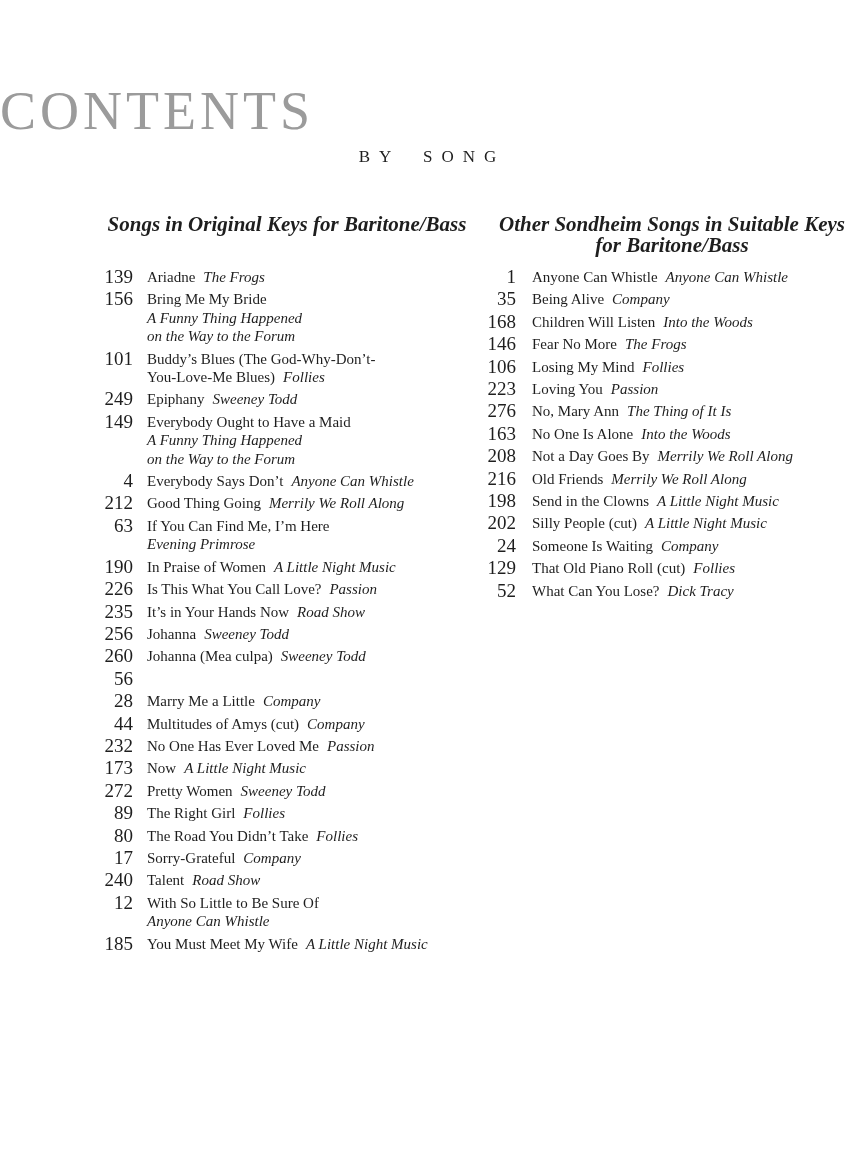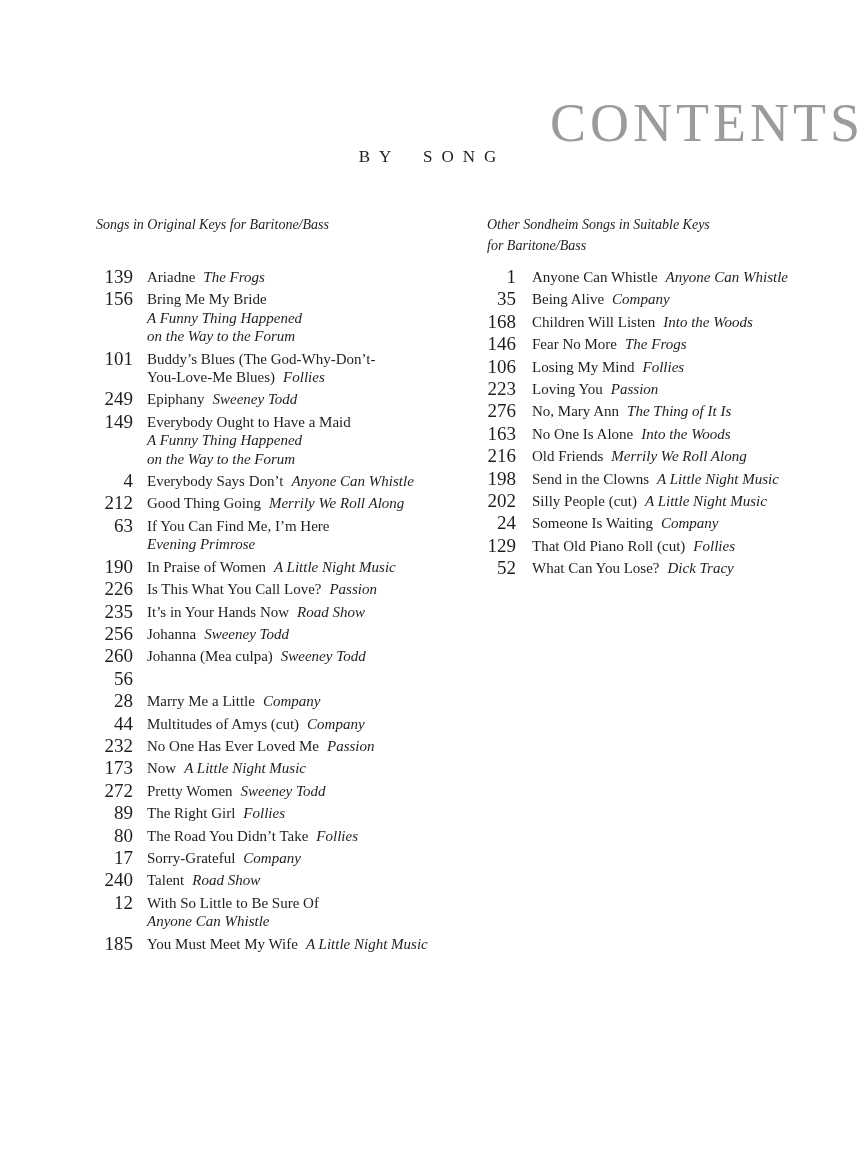--- a/index.html
+++ b/index.html
@@ -8,24 +8,24 @@
     background: #ffffff;
     font-family: "Liberation Serif", serif;
     color: #1e1e1e;
     position: relative;
     overflow: hidden;
   }
   .page { position: absolute; inset: 0; }
 
   .title {
     position: absolute;
-    top: 92px; left: 0;
+    top: 80px; left: 0;
     width: 100%;
     margin: 0;
-    text-align: right;
+    text-align: left;
     font-size: 54px;
     font-weight: normal;
     letter-spacing: 4px;
     color: #9b9b9b;
   }
   .subtitle {
     position: absolute;
     top: 147px; left: 0;
     width: 100%;
     text-align: center;
@@ -34,24 +34,25 @@
     word-spacing: 10px;
     color: #1e1e1e;
   }
 
   .col { position: absolute; top: 214px; }
   .col-left  { left: 96px;  width: 382px; }
   .col-right { left: 479px; width: 378px; }
 
   .col-header {
     height: 54px;
-    font-weight: normal;
+    font-weight: bold;
     font-style: italic;
-    font-size: 14px;
+    font-size: 21px;
     line-height: 21px;
+    text-align: center;
   }
   .col-right .col-header { margin-left: 8px; }
 
   .entry { display: flex; margin-bottom: 4px; }
   .num {
     flex: none;
     width: 37px;
     text-align: right;
     font-size: 19px;
     line-height: 18.4px;
@@ -285,20 +286,26 @@
             <div class="line"><span class="seg">No, Mary Ann</span><span class="seg it">The Thing of It Is</span></div>
           </div>
         </div>
         <div class="entry">
           <div class="num">163</div>
           <div class="txt">
             <div class="line"><span class="seg">No One Is Alone</span><span class="seg it">Into the Woods</span></div>
           </div>
         </div>
         <div class="entry">
+          <div class="num">208</div>
+          <div class="txt">
+            <div class="line"><span class="seg">Not a Day Goes By</span><span class="seg it">Merrily We Roll Along</span></div>
+          </div>
+        </div>
+        <div class="entry">
           <div class="num">216</div>
           <div class="txt">
             <div class="line"><span class="seg">Old Friends</span><span class="seg it">Merrily We Roll Along</span></div>
           </div>
         </div>
         <div class="entry">
           <div class="num">198</div>
           <div class="txt">
             <div class="line"><span class="seg">Send in the Clowns</span><span class="seg it">A Little Night Music</span></div>
           </div>

